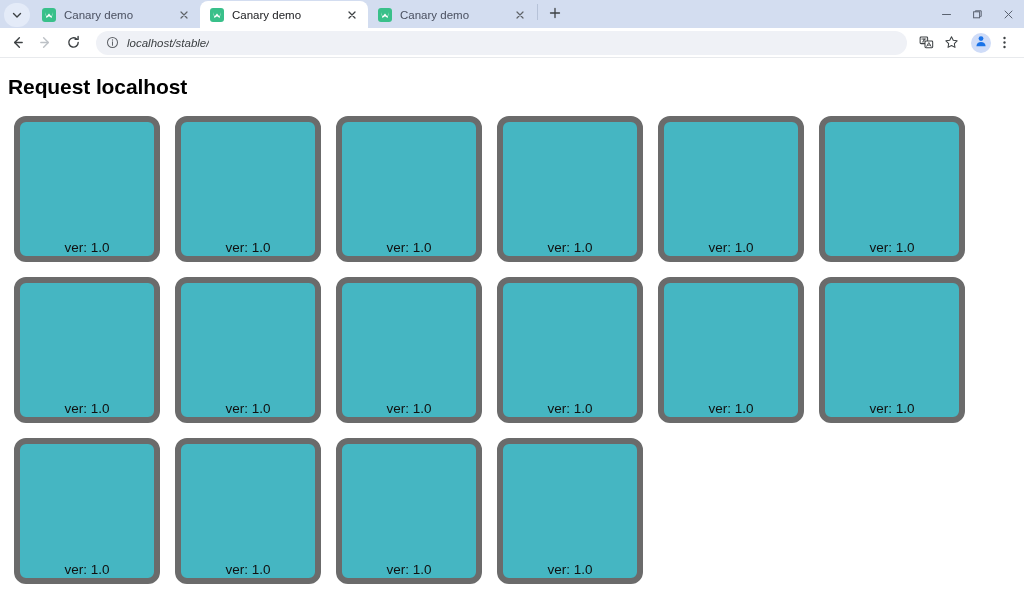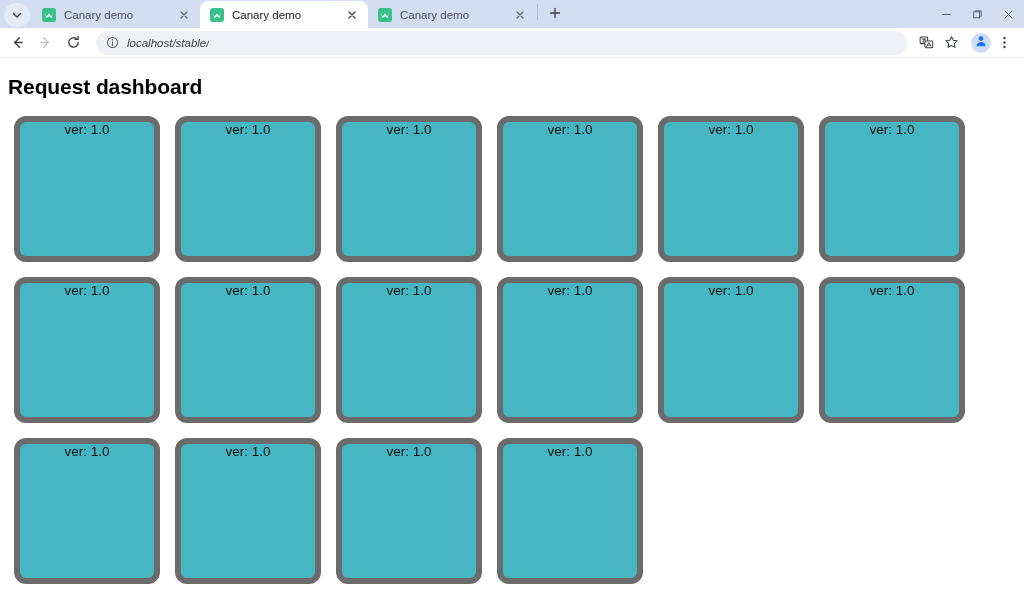--- a/index.html
+++ b/index.html
@@ -184,21 +184,21 @@
     align-content: flex-start;
   }
 
   .card {
     width: 146px;
     height: 146px;
     background: #45b6c2;
     border: 6px solid #6b6b6b;
     border-radius: 12px;
     display: flex;
-    align-items: flex-start;
+    align-items: flex-end;
     justify-content: center;
     flex: 0 0 146px;
   }
 
   .card-label {
     font-size: 13.5px;
     color: #101010;
     font-family: "Liberation Sans", sans-serif;
     line-height: 16px;
   }
@@ -370,21 +370,21 @@
           <circle cx="8" cy="3.2" r="1.25" fill="#3c4043"></circle>
           <circle cx="8" cy="8" r="1.25" fill="#3c4043"></circle>
           <circle cx="8" cy="12.8" r="1.25" fill="#3c4043"></circle>
         </svg>
       </span>
     </div>
   </div>
 
   <div class="viewport">
 
-    <h1 class="page-title">Request dashboard</h1>
+    <h1 class="page-title">Request localhost</h1>
 
     <div class="card-grid">
       <div class="card">
           <span class="card-label">ver: 1.0</span>
         </div>
       <div class="card">
           <span class="card-label">ver: 1.0</span>
         </div>
       <div class="card">
           <span class="card-label">ver: 1.0</span>

